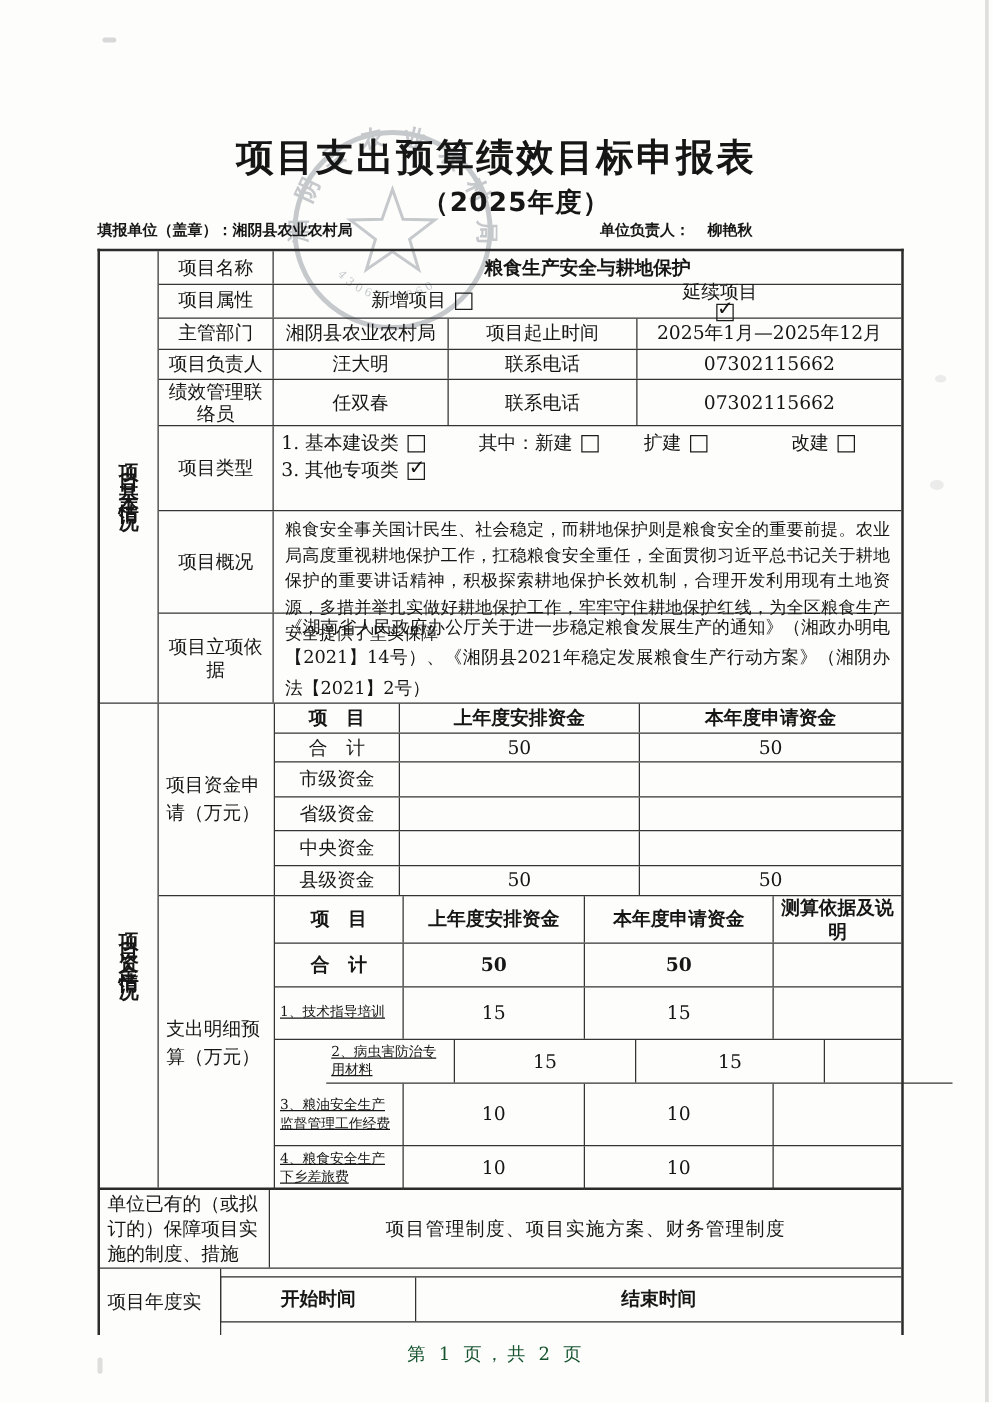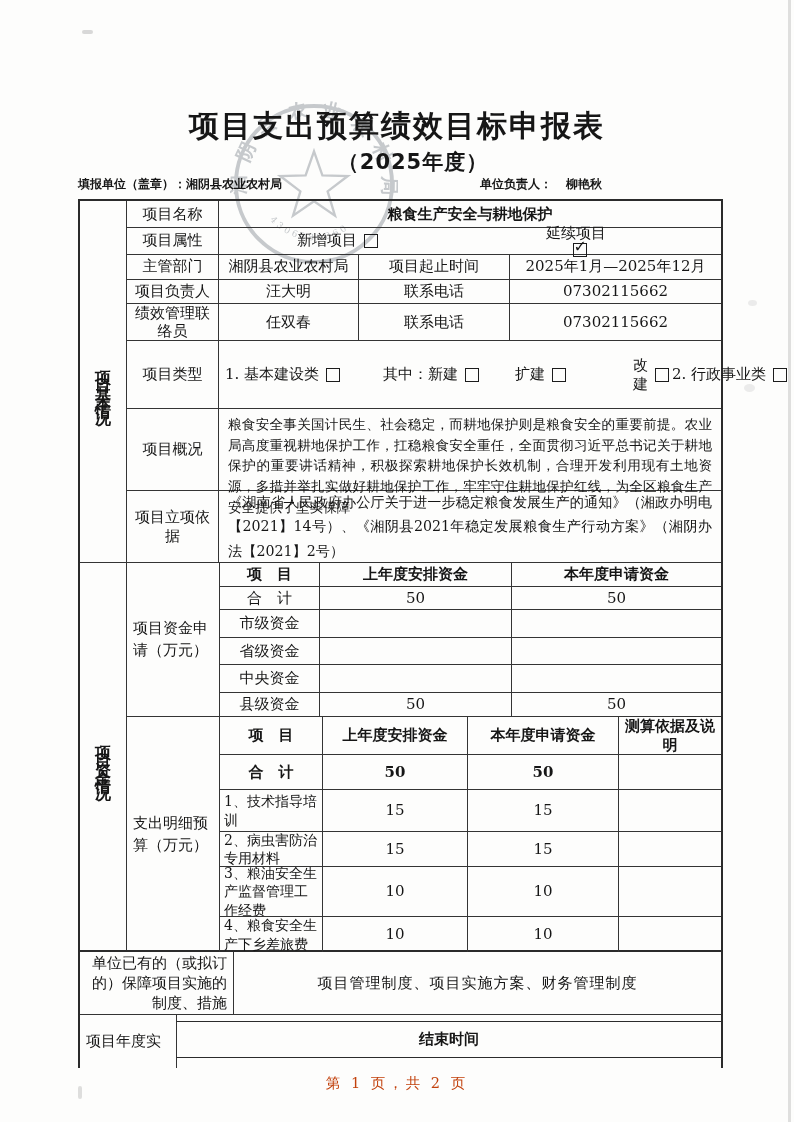--- a/index.html
+++ b/index.html
@@ -56,21 +56,21 @@
   .flexfill{flex:1;min-width:0;}
   .sec-body{display:flex;flex-direction:column;flex:1;min-width:0;}
 
   
   .cbx{display:inline-block;width:14px;height:14px;border:1.6px solid #1c1c1c;
        vertical-align:-2px;margin-left:7px;position:relative;flex:none;}
   .cbx i{position:absolute;left:0px;top:-5px;font-style:normal;font-weight:700;
          font-size:16px;line-height:1;font-family:"DejaVu Sans",sans-serif;}
 
   
-  .type-box{flex:1;min-width:0;padding:4px 4px 4px 6px;display:flex;flex-direction:row;justify-content:flex-start;gap:3px;}
+  .type-box{flex:1;min-width:0;padding:4px 4px 4px 6px;display:flex;flex-direction:column;justify-content:flex-start;gap:3px;}
   .type-line{display:flex;align-items:center;}
   .tcol-a{width:158px;flex:none;display:flex;align-items:center;}
   .tcol-b{width:132px;flex:none;display:flex;align-items:center;}
   .tcol-c{width:118px;flex:none;display:flex;align-items:center;}
   .tcol-d{flex:1;display:flex;align-items:center;}
 
   .para{display:block;padding:5px 9px;font-size:13.6px;line-height:1.52;text-align:justify;}
   .para2{display:flex;align-items:center;padding:5px 9px;font-size:14.2px;line-height:1.7;text-align:justify;}
 
   
@@ -80,42 +80,42 @@
   .attr-gap2{margin-left:168px;flex-direction:column;}
 
   
   .sublabel{width:93px;flex:none;display:flex;align-items:center;padding:4px 6px;line-height:1.45;}
   .fund-table{flex:1;min-width:0;display:flex;flex-direction:column;}
   .fc1{width:100px;flex:none;}
   .fc2{width:192px;flex:none;}
   .dc1{width:103px;flex:none;}
   .dc2{width:145px;flex:none;}
   .dc3{width:151px;flex:none;}
-  .itemcell{font-size:14px;line-height:1.3;}
+  .itemcell{font-size:11px;line-height:1.3;text-decoration:underline;}
   .bold{font-weight:700;}
 
   
-  .sg-label{width:154px;flex:none;display:flex;align-items:center;justify-content:center;
-            text-align:right;padding:3px 6px;line-height:1.35;}
+  .sg-label{width:136px;flex:none;display:flex;align-items:center;justify-content:center;
+            text-align:left;padding:3px 6px;line-height:1.35;}
 
   
   .annual-row{display:flex;height:53px;}
   .an-label{width:97px;flex:none;border-right:1px solid #343434;display:flex;
             align-items:center;padding-left:6px;}
   .an-content{flex:1;position:relative;}
   .an-header{position:absolute;left:-1px;top:6px;right:0;height:37px;display:flex;
              border-top:1.5px solid #2b2b2b;border-bottom:1.5px solid #2b2b2b;border-left:1px solid #343434;}
   .anc1{width:234px;flex:none;}
   .anc2{width:156px;flex:none;}
   .anc3{flex:1;}
   .an-header .cell{font-weight:600;}
 
   .footer{
     position:absolute;top:1074px;left:0;width:100%;text-align:center;
-    font-size:14.5px;letter-spacing:3px;color:#c2410c;
+    font-size:14.5px;letter-spacing:3px;color:#14532d;
   }
 
   
   .artifact{position:absolute;background:#b9b9b9;}
   .a-tl{left:82px;top:30px;width:11px;height:4px;opacity:.55;border-radius:2px;}
   .a-bl{left:78px;top:1086px;width:4px;height:13px;opacity:.45;border-radius:2px;}
   .a-edge{right:3px;top:0;width:3px;height:1122px;background:#dcdcda;opacity:.9;}
   .a-sm1{left:748px;top:300px;width:9px;height:6px;opacity:.25;border-radius:50%;}
   .a-sm2{left:744px;top:384px;width:11px;height:8px;opacity:.25;border-radius:50%;}
   .hdr-bold{font-weight:600;}
@@ -222,46 +222,20 @@
                 </span>
               <span class="tcol-d">
                   <span>改建</span>
                   <span class="cbx">
                     <i></i>
                   </span>
                 </span>
             </div>
             <div class="type-line">
               <span class="tcol-a">
-                  <span>2. 行政事业类</span>
-                  <span class="cbx">
-                    <i></i>
-                  </span>
-                </span>
-              <span class="tcol-b">
-                  <span>其中：采购类</span>
-                  <span class="cbx">
-                    <i></i>
-                  </span>
-                </span>
-              <span class="tcol-c">
-                  <span>修缮类</span>
-                  <span class="cbx">
-                    <i></i>
-                  </span>
-                </span>
-              <span class="tcol-d">
-                  <span>奖励类</span>
-                  <span class="cbx">
-                    <i></i>
-                  </span>
-                </span>
-            </div>
-            <div class="type-line">
-              <span class="tcol-a">
                   <span>3. 其他专项类</span>
                   <span class="cbx">
                     <i>✓</i>
                   </span>
                 </span>
             </div>
           </div>
         </div>
 
         <div class="row bb" style="height:82px;">
@@ -331,21 +305,21 @@
               <div class="cell dc2 br bold">50</div>
               <div class="cell dc3 br bold">50</div>
               <div class="cell flexfill"></div>
             </div>
             <div class="row bb" style="height:42px;">
               <div class="cell dc1 br left itemcell">1、技术指导培训</div>
               <div class="cell dc2 br">15</div>
               <div class="cell dc3 br">15</div>
               <div class="cell flexfill"></div>
             </div>
-            <div class="row bb" style="height:35px;">
+            <div class="row bb" style="height:35px;margin-left:41px;">
               <div class="cell dc1 br left itemcell">2、病虫害防治专用材料</div>
               <div class="cell dc2 br">15</div>
               <div class="cell dc3 br">15</div>
               <div class="cell flexfill"></div>
             </div>
             <div class="row bb" style="height:50px;">
               <div class="cell dc1 br left itemcell">3、粮油安全生产监督管理工作经费</div>
               <div class="cell dc2 br">10</div>
               <div class="cell dc3 br">10</div>
               <div class="cell flexfill"></div>
@@ -364,20 +338,21 @@
 
     <div class="row bb" style="height:63px;">
       <div class="sg-label br">单位已有的（或拟订的）保障项目实施的制度、措施</div>
       <div class="cell flexfill" style="font-size:15px;letter-spacing:1px;">项目管理制度、项目实施方案、财务管理制度</div>
     </div>
 
     <div class="annual-row">
       <div class="an-label">项目年度实</div>
       <div class="an-content">
         <div class="an-header">
+          <div class="cell anc2 br">开始时间</div>
           <div class="cell anc3">结束时间</div>
         </div>
       </div>
     </div>
 
   </div>
 
   <div class="footer">第 1 页，共 2 页</div>
 
   <div class="artifact a-tl"></div>

